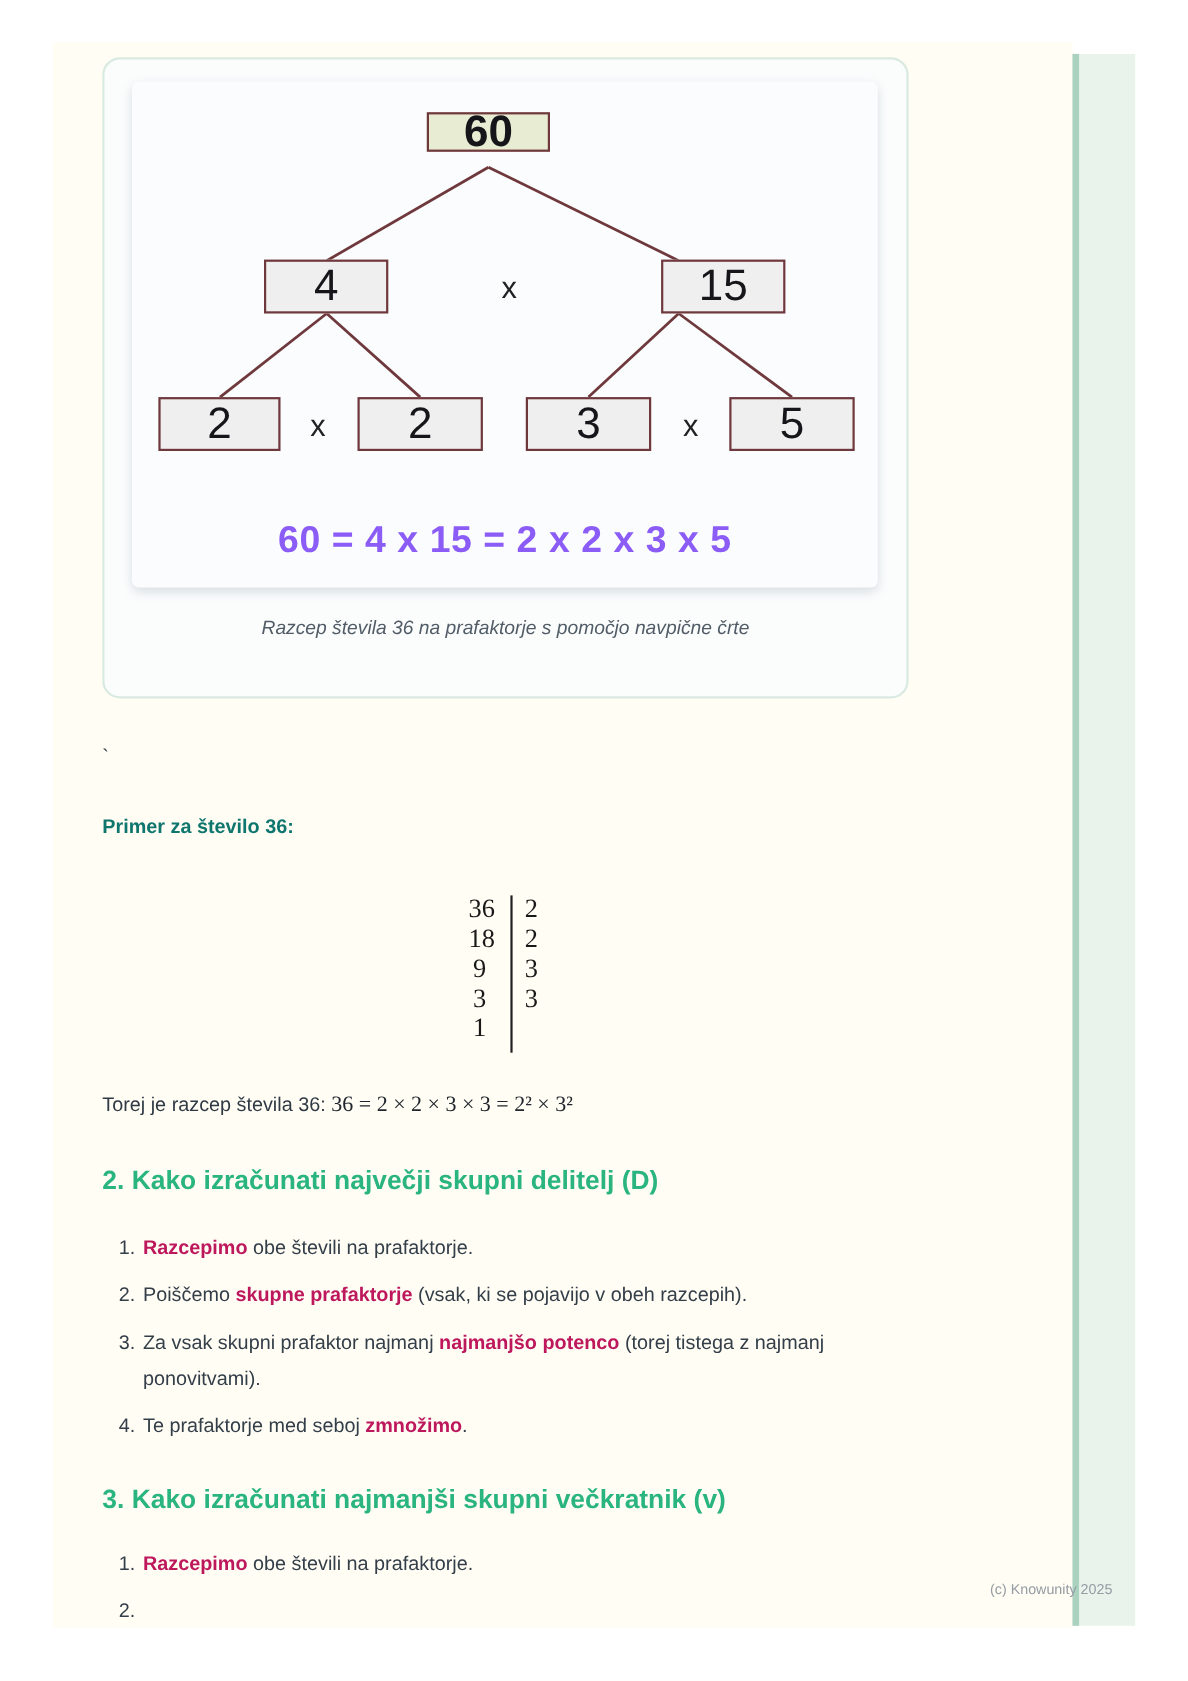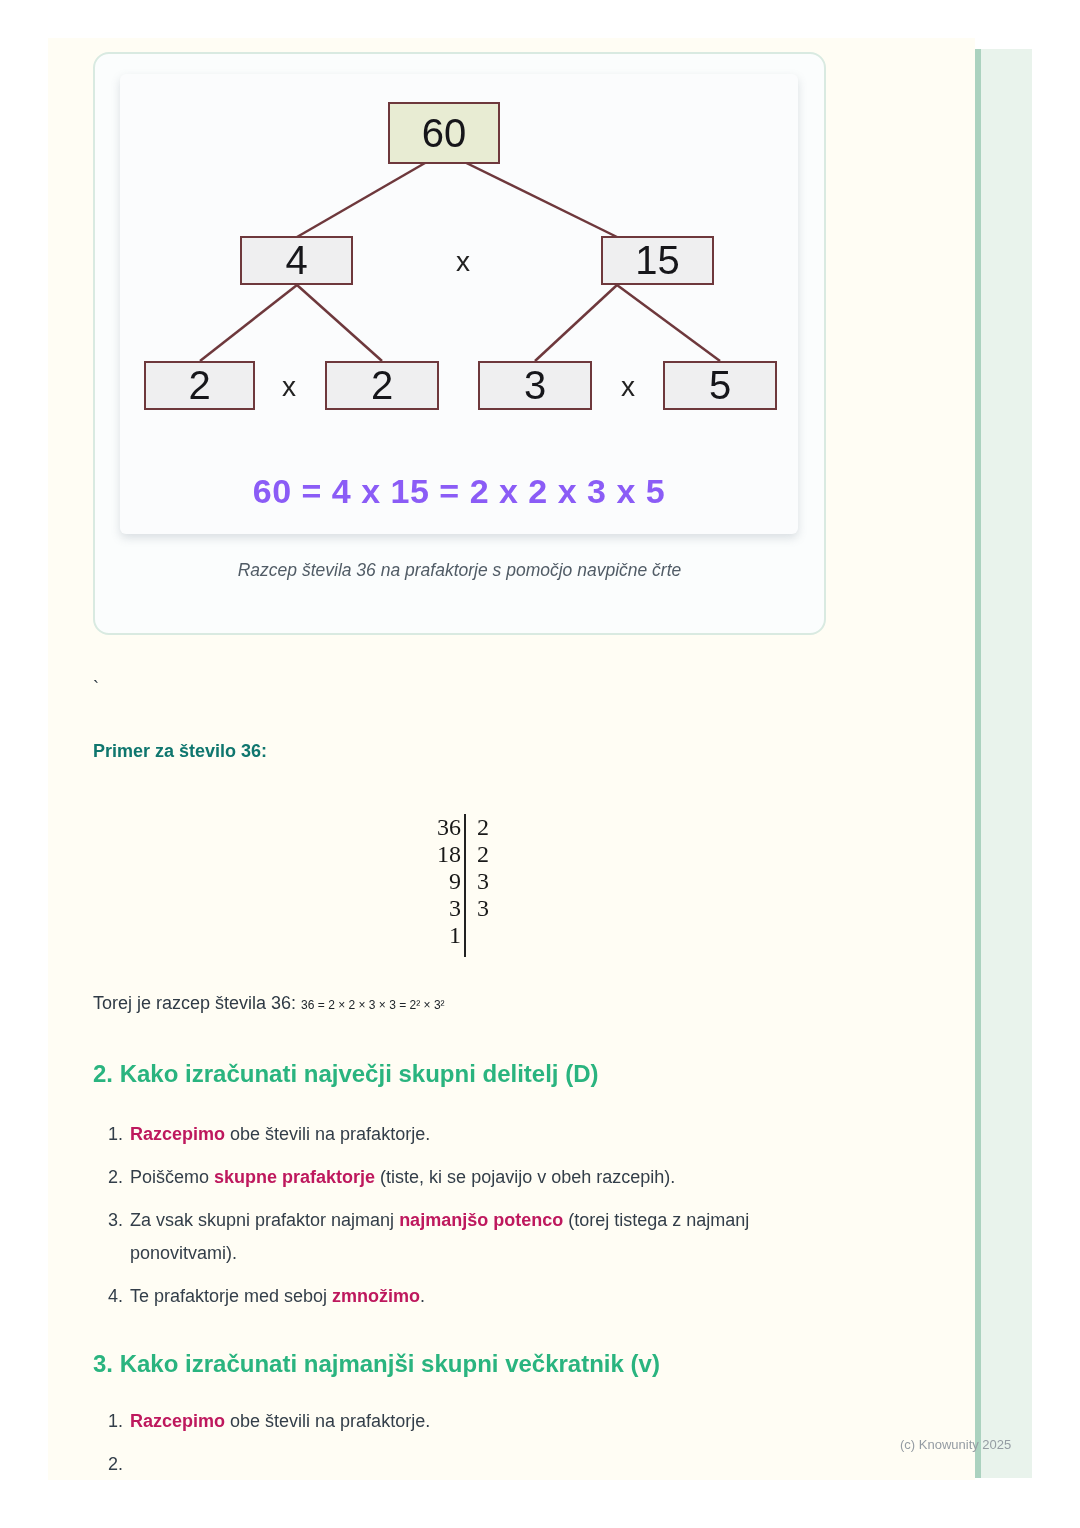--- a/index.html
+++ b/index.html
@@ -15,44 +15,44 @@
 
   
   .figure-card{position:absolute;left:45px;top:14px;width:733px;height:583px;background:#fbfdfd;
                border:2px solid #d9eae1;border-radius:16px;}
   .figure-stage{position:absolute;left:25px;top:20px;width:678px;height:460px;background:#fbfcfd;
                 border-radius:6px;box-shadow:0 4px 10px rgba(100,115,130,.22);}
   .tree-lines{position:absolute;left:0;top:0;width:100%;height:100%;}
   .tnode{position:absolute;border:2px solid var(--tree-border);background:var(--node-fill);
          color:#16161a;font-size:40px;display:flex;align-items:center;justify-content:center;}
   .root{background:var(--root-fill);}
-  .n60{left:268px;top:28px;width:112px;height:62px;}
+  .n60{left:268px;top:28px;width:112px;height:36px;font-weight:bold;}
   .n4 {left:120px;top:162px;width:113px;height:49px;}
   .n15{left:440px;top:162px;width:113px;height:49px;margin-left:41px;}
   .n2a{left:24px; top:287px;width:111px;height:49px;}
   .n2b{left:205px;top:287px;width:114px;height:49px;}
   .n3 {left:358px;top:287px;width:114px;height:49px;}
   .n5 {left:543px;top:287px;width:114px;height:49px;}
   .times{position:absolute;width:34px;text-align:center;font-size:28px;color:#222;}
   .t1{left:326px;top:172px;} .t2{left:152px;top:297px;} .t3{left:491px;top:297px;}
   .equation{position:absolute;left:0;top:398px;width:100%;text-align:center;
             font-size:34px;font-weight:700;letter-spacing:.5px;color:#8b5cf6;}
   .fig-caption{position:absolute;left:0;top:506px;width:100%;text-align:center;
                font-style:italic;font-size:17.5px;color:#515c66;}
 
   .backtick{position:absolute;left:45px;top:640px;font-size:18px;color:#2f3a45;}
   .example-title{position:absolute;left:45px;top:703px;margin:0;font-size:18px;font-weight:700;color:#0f766e;}
 
   .divtable{position:absolute;left:378px;top:776px;display:flex;align-items:flex-start;
             font-family:"Liberation Serif",serif;font-size:24px;line-height:27px;color:#191919;}
-  .dt-left{width:40px;text-align:right;padding-right:3px;padding-bottom:8px;border-right:2px solid #222;}
+  .dt-left{width:40px;text-align:right;padding-right:22px;padding-bottom:8px;border-right:2px solid #222;}
   .dt-right{padding-left:11px;}
 
   .result{position:absolute;left:45px;top:955px;margin:0;font-size:18px;color:#2f3a45;}
-  .result .math{font-family:Liberation Sans, sans-serif;font-size:12px;color:#20262c;}
+  .result .math{font-family:Liberation Serif, serif;font-size:20px;color:#20262c;}
 
   .sec-heading{position:absolute;left:45px;margin:0;font-size:24px;font-weight:700;color:var(--heading-green);}
   #sec2-heading{top:1022px;} #sec3-heading{top:1312px;}
 
   .steps{position:absolute;left:45px;width:718px;margin:0;padding:0;list-style:none;
          font-size:18px;line-height:33px;color:#333e49;}
   #sec2-list{top:1080px;} #sec3-list{top:1367px;}
   .step{display:flex;margin-bottom:10px;}
   .step .num{flex:0 0 30px;width:30px;text-align:right;}
   .step .txt{margin-left:7px;}
@@ -119,21 +119,21 @@
   </p>
 
   <h2 class="sec-heading" id="sec2-heading">2. Kako izračunati največji skupni delitelj (D)</h2>
   <ol class="steps" id="sec2-list">
       <li class="step">
         <span class="num">1.</span>
         <span class="txt"><b>Razcepimo</b><span> obe števili na prafaktorje.</span></span>
       </li>
       <li class="step">
         <span class="num">2.</span>
-        <span class="txt"><span>Poiščemo </span><b>skupne prafaktorje</b><span> (tiste, ki se pojavijo v obeh razcepih).</span></span>
+        <span class="txt"><span>Poiščemo </span><b>skupne prafaktorje</b><span> (vsak, ki se pojavijo v obeh razcepih).</span></span>
       </li>
       <li class="step">
         <span class="num">3.</span>
         <span class="txt"><span>Za vsak skupni prafaktor najmanj </span><b>najmanjšo potenco</b><span> (torej tistega z najmanj ponovitvami).</span></span>
       </li>
       <li class="step">
         <span class="num">4.</span>
         <span class="txt"><span>Te prafaktorje med seboj </span><b>zmnožimo</b><span>.</span></span>
       </li>
     </ol>

